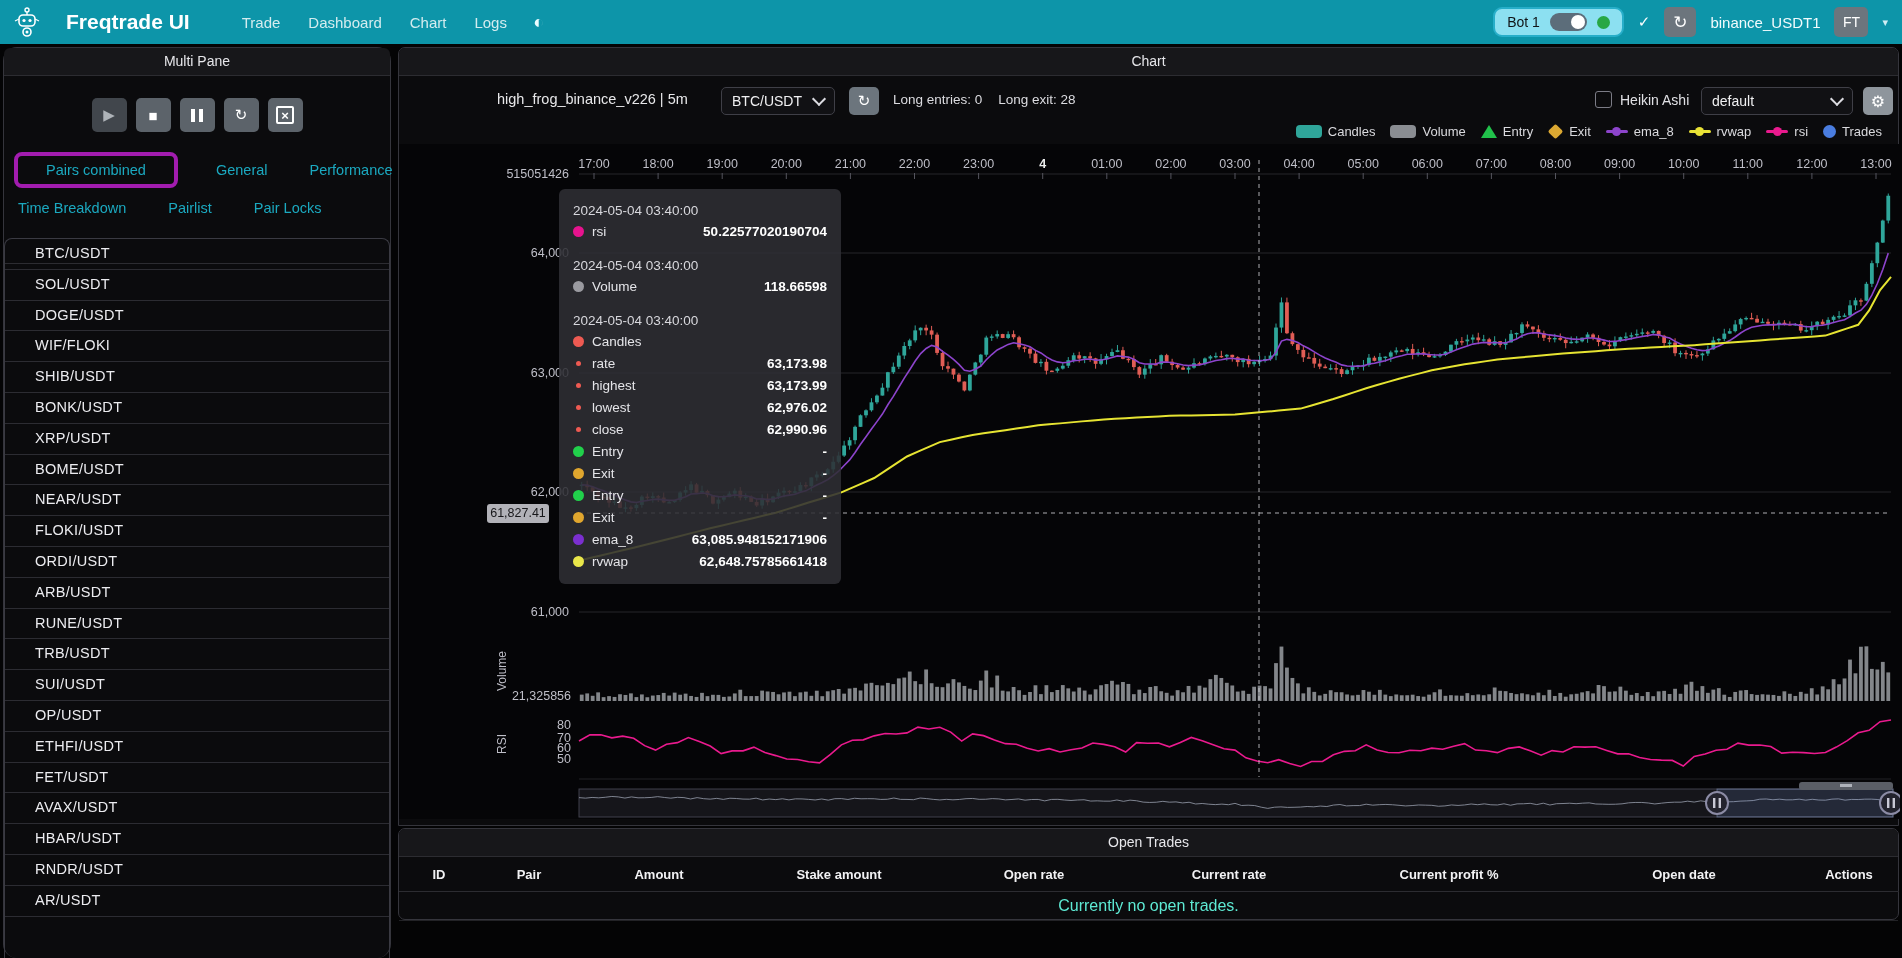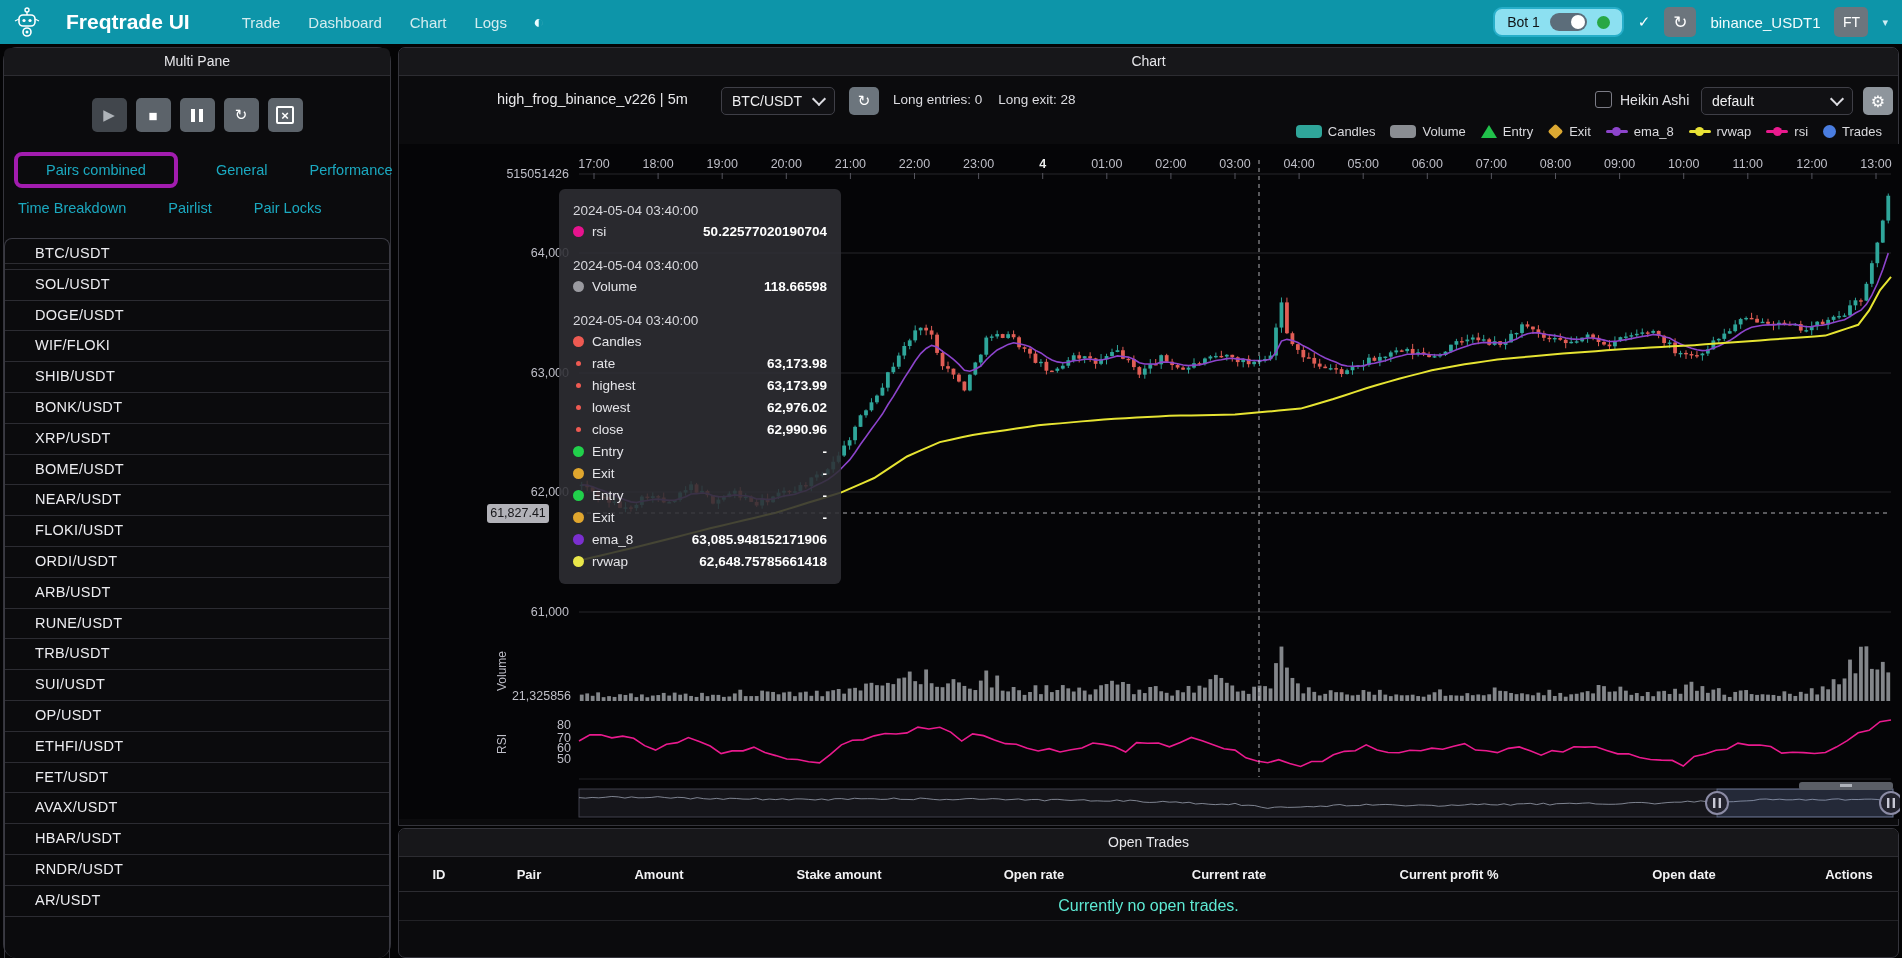--- a/index.html
+++ b/index.html
@@ -85,21 +85,21 @@
   .tt-date{font-size:13.5px;color:#d8d8dd;margin:4px 0 2px 0;}
   .tt-sec{margin-bottom:16px;}
   .tt-row{display:flex;align-items:center;height:22px;}
   .tt-dot{border-radius:50%;display:inline-block;}
   .tt-dot.lg{width:11px;height:11px;margin-right:8px;}
   .tt-dot.sm{width:5px;height:5px;margin:0 11px 0 3px;}
   .tt-label{font-size:13.5px;color:#e4e4e8;}
   .tt-val{margin-left:auto;font-size:13.5px;font-weight:bold;color:#fff;}
 
   
-  #tradescard{left:398px;top:828px;width:1501px;height:130px;border-radius:7px;}
+  #tradescard{left:398px;top:828px;width:1501px;height:92px;border-radius:7px;}
   .ot-table{width:100%;border-collapse:collapse;table-layout:fixed;}
   .ot-table th{font-size:13px;color:#f2f2f4;font-weight:bold;text-align:center;height:32px;
     border-bottom:1px solid #2c2c31;}
   .ot-empty{text-align:center;font-size:16px;color:#5eead4;height:28px;line-height:28px;border-bottom:1px solid #222226;}
 </style>
 </head>
 <body>
 
 <div class="navbar">
   <div class="nav-left">

